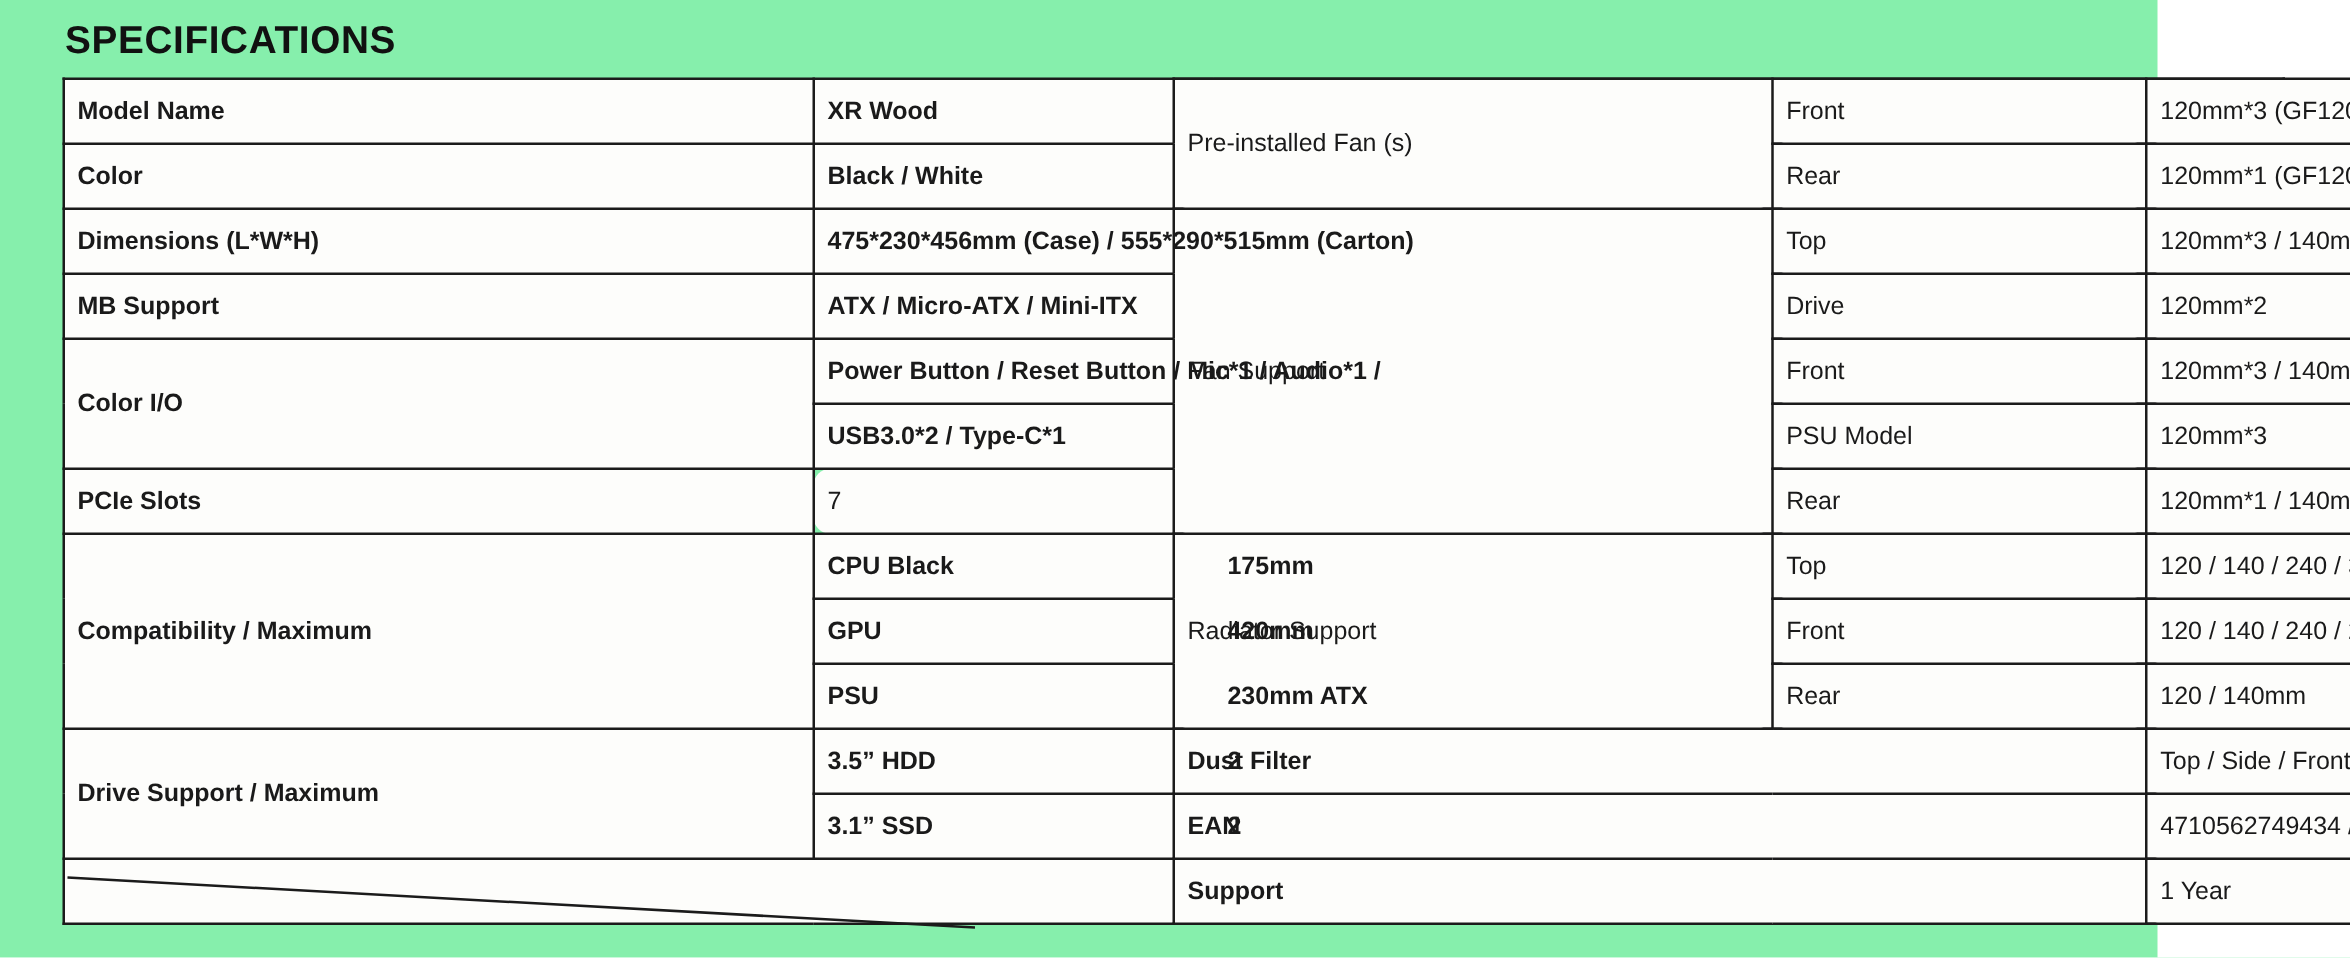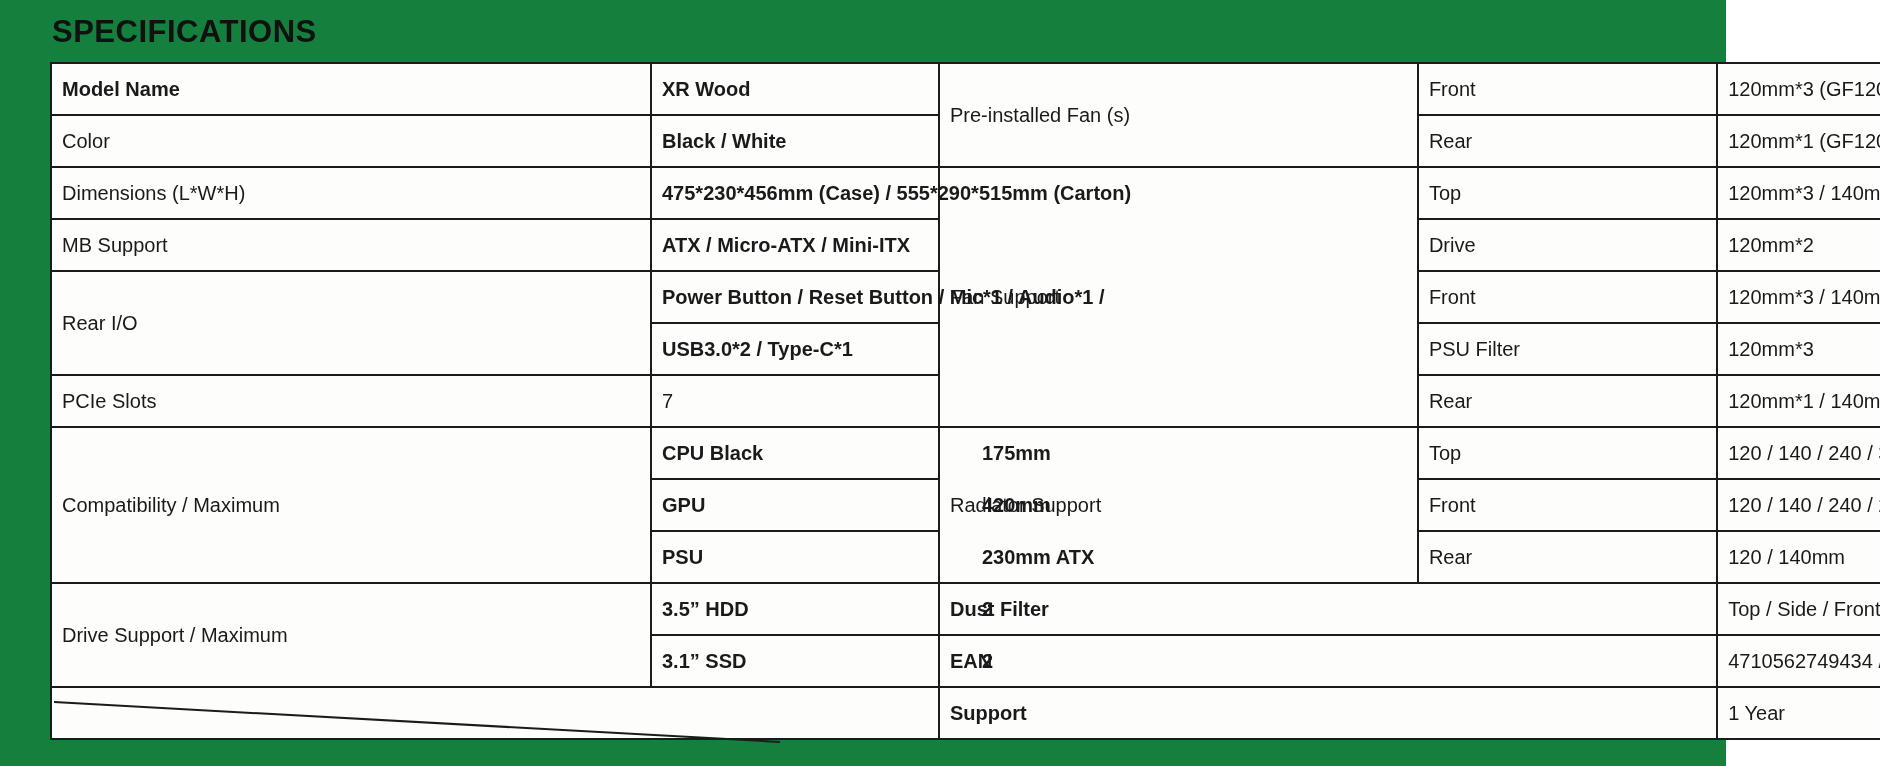--- a/index.html
+++ b/index.html
@@ -11,21 +11,21 @@
     overflow: hidden;
   }
   body {
     font-family: "Liberation Sans", sans-serif;
     color: #1a1a1a;
   }
   .page {
     position: relative;
     width: 1726px;
     height: 766px;
-    background: #15803d;
+    background: #86efac;
   }
   .title {
     position: absolute;
     left: 52px;
     top: 14px;
     font-size: 31px;
     font-weight: 700;
     letter-spacing: 0.5px;
     color: #111;
   }
@@ -43,36 +43,37 @@
   table.spec td {
     border: 2px solid #1b1b1b;
     padding: 6px 10px;
     font-size: 20px;
     line-height: 1.15;
     vertical-align: middle;
     height: 38px;
     background: #fdfdfb;
   }
   td.hdr {
-    font-weight: 400;
+    font-weight: 700;
     font-size: 20px;
   }
   td.hdr-big {
     font-weight: 700;
     font-size: 24px;
   }
   td.val-big {
     font-weight: 700;
     font-size: 24px;
   }
   td.val-bold {
     font-weight: 700;
   }
   td.plain {
     font-weight: 400;
+    border-radius: 13px;
   }
   .left-block { width: 888px; }
   .right-block { width: 890px; }
   .outer {
     border-collapse: collapse;
     table-layout: fixed;
     width: 1778px;
   }
   .outer > tbody > tr > td {
     padding: 0;
@@ -126,21 +127,21 @@
                 </tr>
                 <tr>
                   <td class="hdr">Dimensions (L*W*H)</td>
                   <td class="val-bold" colspan="2">475*230*456mm (Case) / 555*290*515mm (Carton)</td>
                 </tr>
                 <tr>
                   <td class="hdr">MB Support</td>
                   <td class="val-bold" colspan="2">ATX / Micro-ATX / Mini-ITX</td>
                 </tr>
                 <tr>
-                  <td class="hdr" rowspan="2">Rear I/O</td>
+                  <td class="hdr" rowspan="2">Color I/O</td>
                   <td class="val-bold" colspan="2">Power Button / Reset Button / Mic*1 / Audio*1 /</td>
                 </tr>
                 <tr>
                   <td class="val-bold" colspan="2">USB3.0*2 / Type-C*1</td>
                 </tr>
                 <tr>
                   <td class="hdr">PCIe Slots</td>
                   <td class="plain" colspan="2">7</td>
                 </tr>
 
@@ -200,21 +201,21 @@
                 </tr>
                 <tr>
                   <td class="plain">Drive</td>
                   <td class="plain">120mm*2</td>
                 </tr>
                 <tr>
                   <td class="plain">Front</td>
                   <td class="plain">120mm*3 / 140mm*2</td>
                 </tr>
                 <tr>
-                  <td class="plain">PSU Filter</td>
+                  <td class="plain">PSU Model</td>
                   <td class="plain">120mm*3</td>
                 </tr>
                 <tr>
                   <td class="plain">Rear</td>
                   <td class="plain">120mm*1 / 140mm*1</td>
                 </tr>
 
                 <tr>
                   <td class="plain" rowspan="3">Radiator Support</td>
                   <td class="plain">Top</td>

